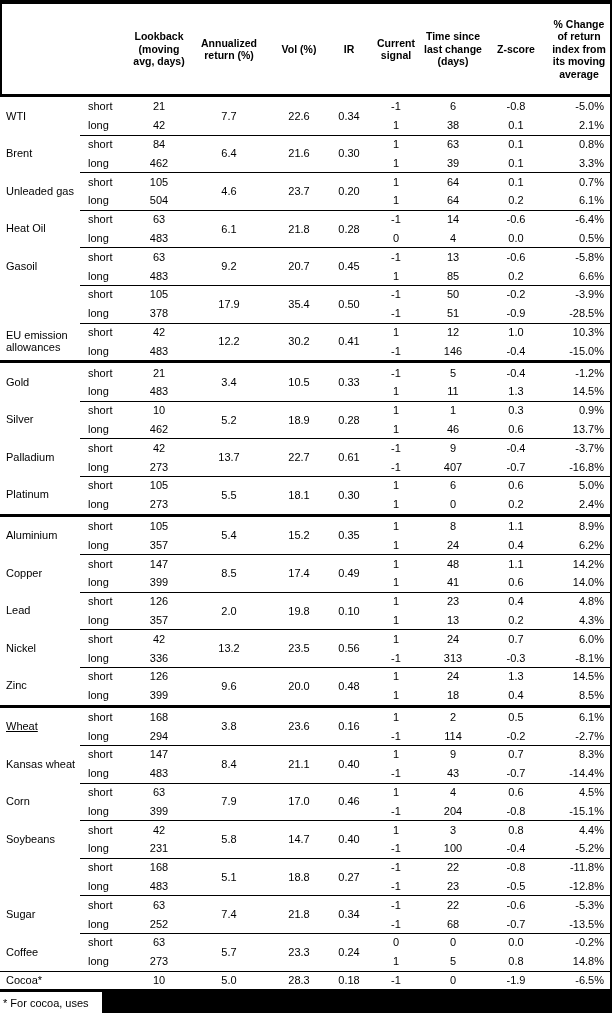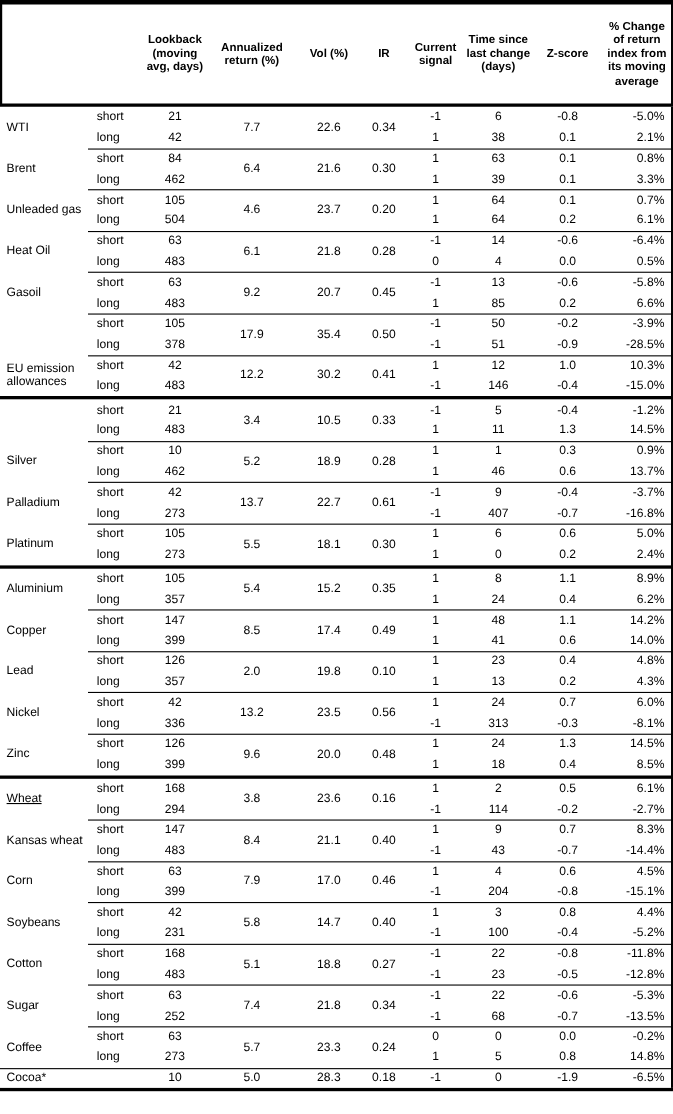--- a/index.html
+++ b/index.html
@@ -183,20 +183,21 @@
           <div class="c-term" style="grid-area: 2 / 2 / 3;">long</div>
           <div class="c-num" style="grid-area: 2 / 3 / 3;">483</div>
           <div class="c-num" style="grid-area: 2 / 7 / 3;">-1</div>
           <div class="c-num" style="grid-area: 2 / 8 / 3;">146</div>
           <div class="c-num" style="grid-area: 2 / 9 / 3;">-0.4</div>
           <div class="c-pct" style="grid-area: 2 / 10 / 3;">-15.0%</div>
         </div>
       </div>
       <div class="group">
         <div class="commodity">
+          <div class="c-name" style="grid-area: 1 / 1 / 3;">Gold</div>
           <div class="c-num" style="grid-area: 1 / 4 / 3;">3.4</div>
           <div class="c-num" style="grid-area: 1 / 5 / 3;">10.5</div>
           <div class="c-num" style="grid-area: 1 / 6 / 3;">0.33</div>
           <div class="c-term" style="grid-area: 1 / 2 / 2;">short</div>
           <div class="c-num" style="grid-area: 1 / 3 / 2;">21</div>
           <div class="c-num" style="grid-area: 1 / 7 / 2;">-1</div>
           <div class="c-num" style="grid-area: 1 / 8 / 2;">5</div>
           <div class="c-num" style="grid-area: 1 / 9 / 2;">-0.4</div>
           <div class="c-pct" style="grid-area: 1 / 10 / 2;">-1.2%</div>
           <div class="c-term" style="grid-area: 2 / 2 / 3;">long</div>
@@ -420,21 +421,20 @@
           <div class="c-num" style="grid-area: 1 / 9 / 2;">0.8</div>
           <div class="c-pct" style="grid-area: 1 / 10 / 2;">4.4%</div>
           <div class="c-term" style="grid-area: 2 / 2 / 3;">long</div>
           <div class="c-num" style="grid-area: 2 / 3 / 3;">231</div>
           <div class="c-num" style="grid-area: 2 / 7 / 3;">-1</div>
           <div class="c-num" style="grid-area: 2 / 8 / 3;">100</div>
           <div class="c-num" style="grid-area: 2 / 9 / 3;">-0.4</div>
           <div class="c-pct" style="grid-area: 2 / 10 / 3;">-5.2%</div>
         </div>
         <div class="commodity">
-          <div class="c-name" style="grid-area: 1 / 1 / 3;">Cotton</div>
           <div class="c-num" style="grid-area: 1 / 4 / 3;">5.1</div>
           <div class="c-num" style="grid-area: 1 / 5 / 3;">18.8</div>
           <div class="c-num" style="grid-area: 1 / 6 / 3;">0.27</div>
           <div class="c-term" style="grid-area: 1 / 2 / 2;">short</div>
           <div class="c-num" style="grid-area: 1 / 3 / 2;">168</div>
           <div class="c-num" style="grid-area: 1 / 7 / 2;">-1</div>
           <div class="c-num" style="grid-area: 1 / 8 / 2;">22</div>
           <div class="c-num" style="grid-area: 1 / 9 / 2;">-0.8</div>
           <div class="c-pct" style="grid-area: 1 / 10 / 2;">-11.8%</div>
           <div class="c-term" style="grid-area: 2 / 2 / 3;">long</div>
@@ -490,14 +490,18 @@
           <div class="c-num" style="grid-area: 1 / 7 / 2;">-1</div>
           <div class="c-num" style="grid-area: 1 / 8 / 2;">0</div>
           <div class="c-num" style="grid-area: 1 / 9 / 2;">-1.9</div>
           <div class="c-pct" style="grid-area: 1 / 10 / 2;">-6.5%</div>
         </div>
       </div>
     </div>
 
   <div class="bottom-rule"></div>
 
+  <div class="footnote-bar">
+    <div class="foot-text">* For cocoa, uses</div>
+    <div class="redacted"></div>
+  </div>
 
 </div>
 
 </body></html>

